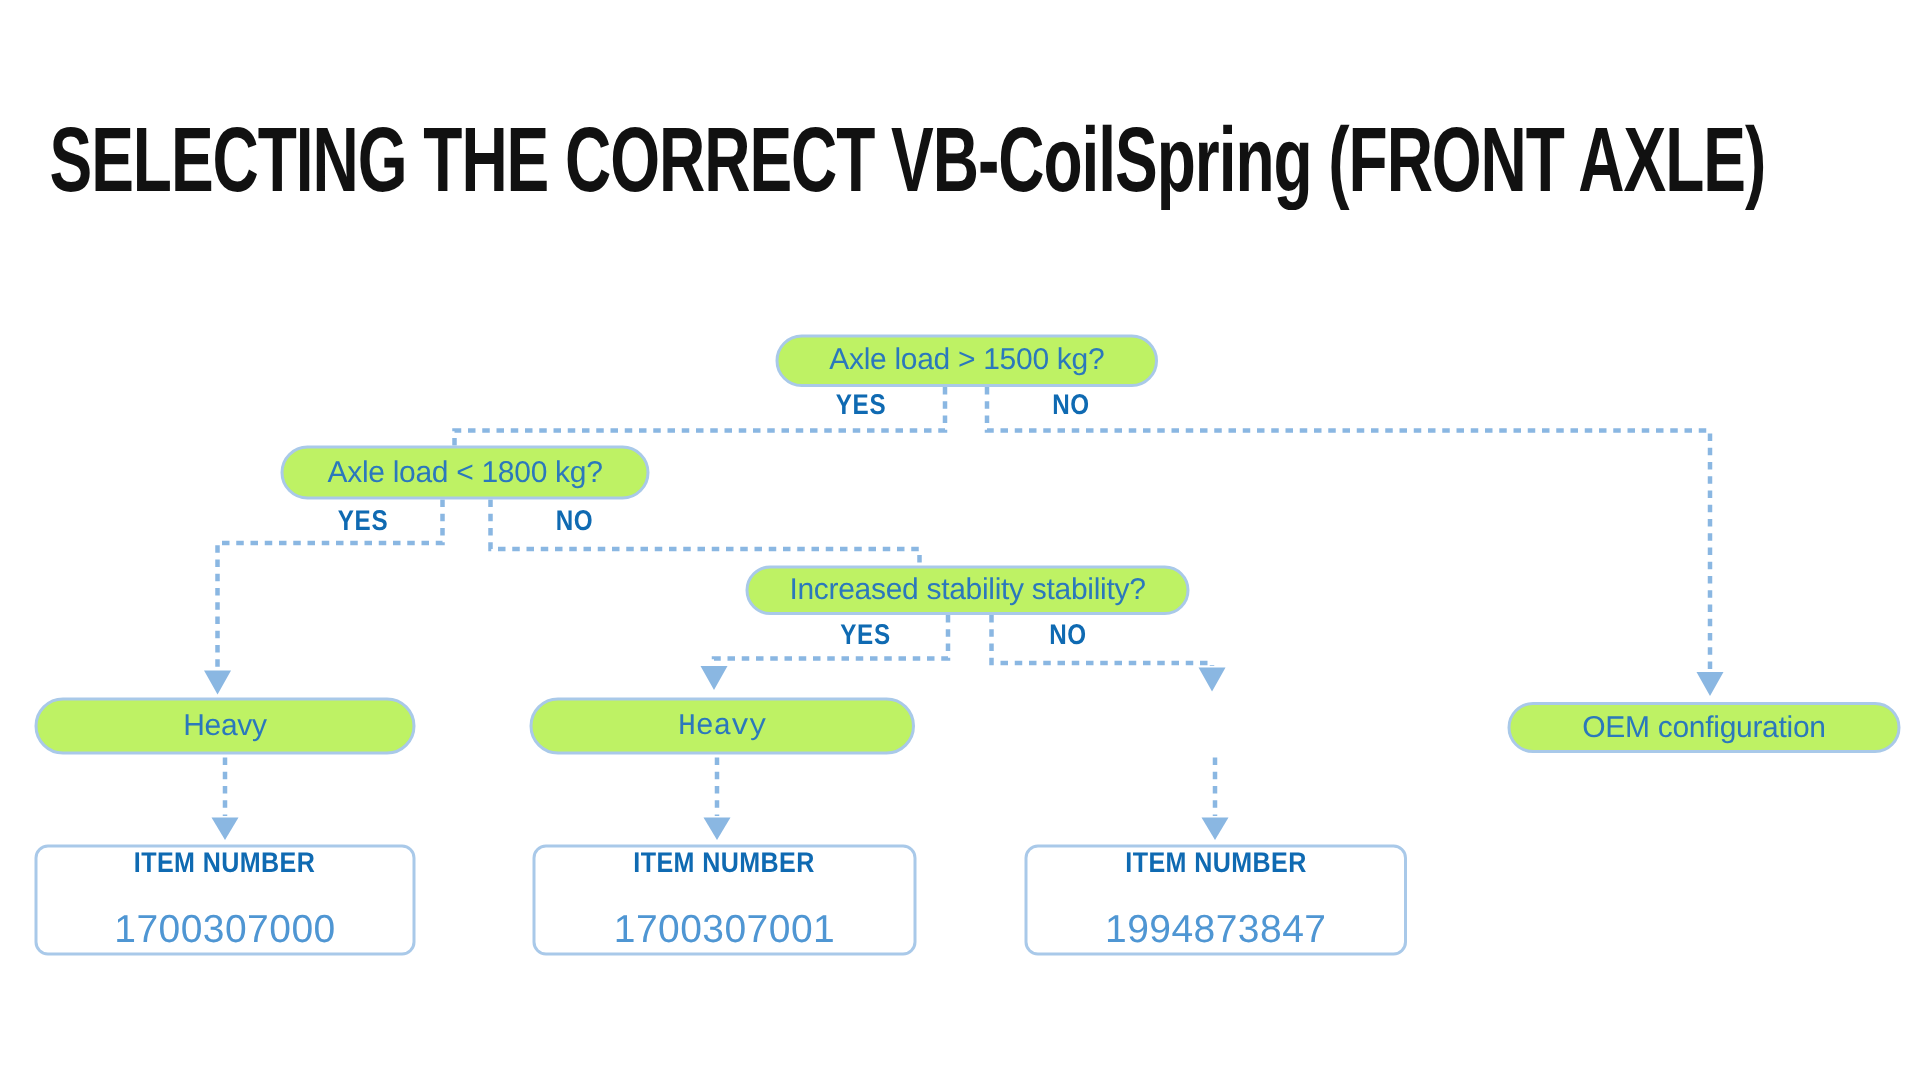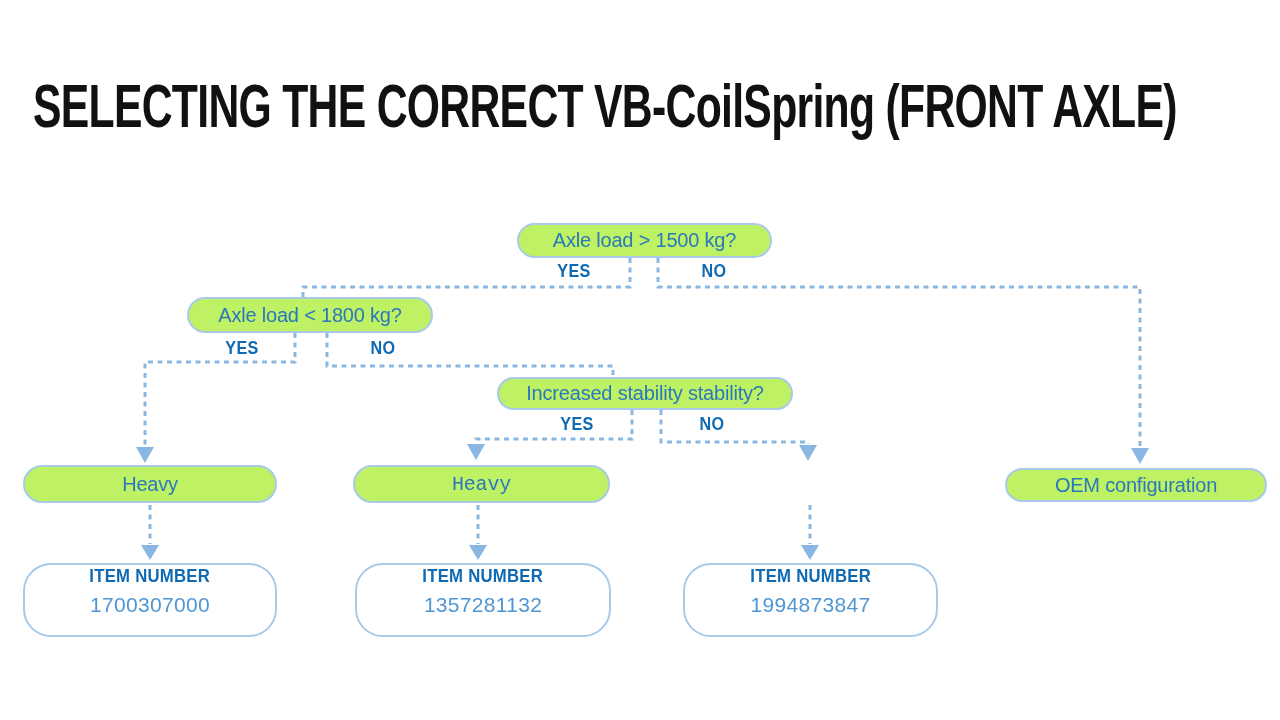--- a/index.html
+++ b/index.html
@@ -56,39 +56,39 @@
     font-weight: bold;
     color: var(--c-branch-label, #0f6ab2);
     transform: scaleX(0.85);
     transform-origin: center top;
     letter-spacing: 0.5px;
   }
   .item-box {
     position: absolute;
     box-sizing: border-box;
     border: 2px solid var(--c-node-border, #a9c9e9);
-    border-radius: 28px;
+    border-radius: 9px;
     background: #fff;
     display: flex;
     flex-direction: column;
     align-items: center;
-    justify-content: flex-start;
+    justify-content: space-between;
     gap: 6px;
   }
   .item-heading {
     font-size: 19px;
     font-weight: bold;
     color: var(--c-item-heading, #0f6ab2);
     transform: scaleX(0.88);
     transform-origin: center center;
     letter-spacing: 0.3px;
     white-space: nowrap;
   }
   .item-number {
-    font-size: 21px;
+    font-size: 26px;
     color: var(--c-item-number, #4f96d3);
     letter-spacing: 0.3px;
     white-space: nowrap;
   }
   
   #q1500   { left: 517px;  top: 223px; width: 255px; height: 35px; }
   #q1800   { left: 187px;  top: 297px; width: 246px; height: 36px; }
   #qstab   { left: 497px;  top: 377px; width: 296px; height: 33px; }
   #light   { left: 23px;   top: 465px; width: 254px; height: 38px; }
   #heavy   { left: 353px;  top: 465px; width: 257px; height: 38px; font-family: Liberation Mono, monospace; }
@@ -146,20 +146,20 @@
   <div class="pill" id="light">Heavy</div>
   <div class="pill" id="heavy">Heavy</div>
   <div class="pill" id="oem">OEM configuration</div>
 
   <div class="item-box" id="item1">
     <div class="item-heading">ITEM NUMBER</div>
     <div class="item-number">1700307000</div>
   </div>
   <div class="item-box" id="item2">
     <div class="item-heading">ITEM NUMBER</div>
-    <div class="item-number">1357281132</div>
+    <div class="item-number">1700307001</div>
   </div>
   <div class="item-box" id="item3">
     <div class="item-heading">ITEM NUMBER</div>
     <div class="item-number">1994873847</div>
   </div>
 
 </div>
 
 </body></html>

